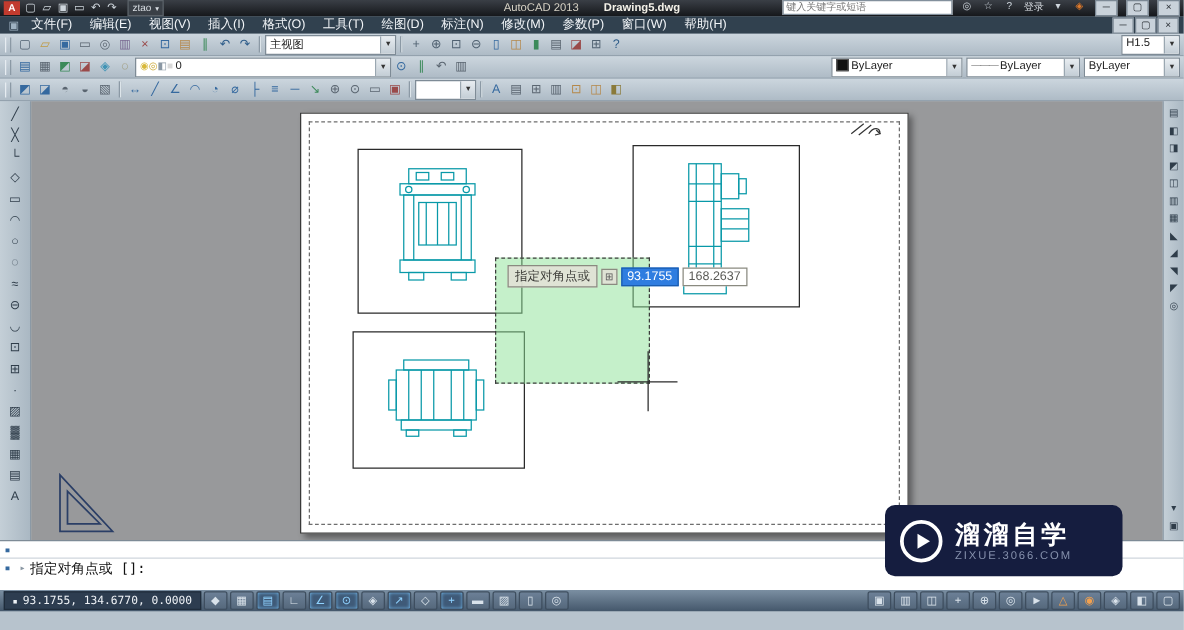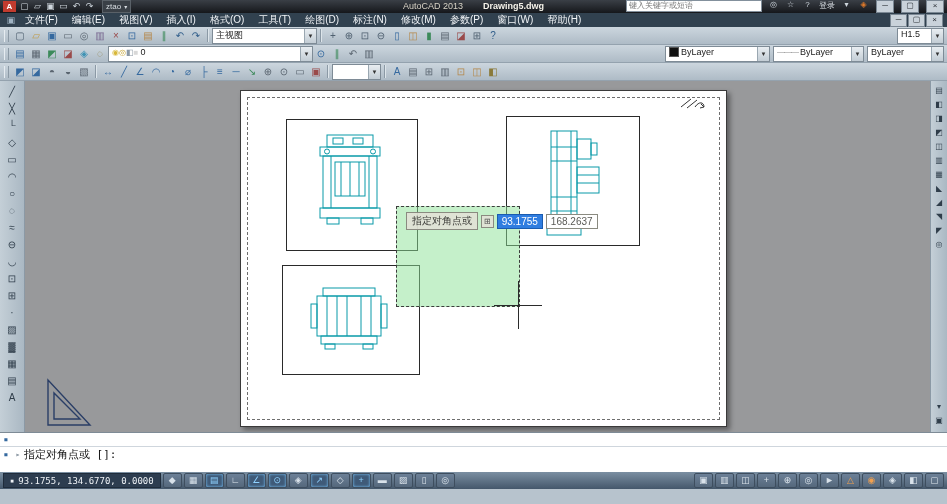--- a/index.html
+++ b/index.html
@@ -473,14 +473,23 @@
         <span class="st-btn">◎</span>
         <span class="st-btn">►</span>
         <span class="st-btn" style="color: rgb(240, 160, 80);">△</span>
         <span class="st-btn" style="color: rgb(240, 160, 80);">◉</span>
         <span class="st-btn">◈</span>
         <span class="st-btn">◧</span>
         <span class="st-btn">▢</span>
       </span>
   </div>
 
+  <div id="watermark">
+    <span id="wm-logo">
+        <span id="wm-play"></span>
+      </span>
+    <span>
+      <div id="wm-title">溜溜自学</div>
+      <div id="wm-sub">ZIXUE.3066.COM</div>
+    </span>
+  </div>
 
 </div>
 
 </body></html>

